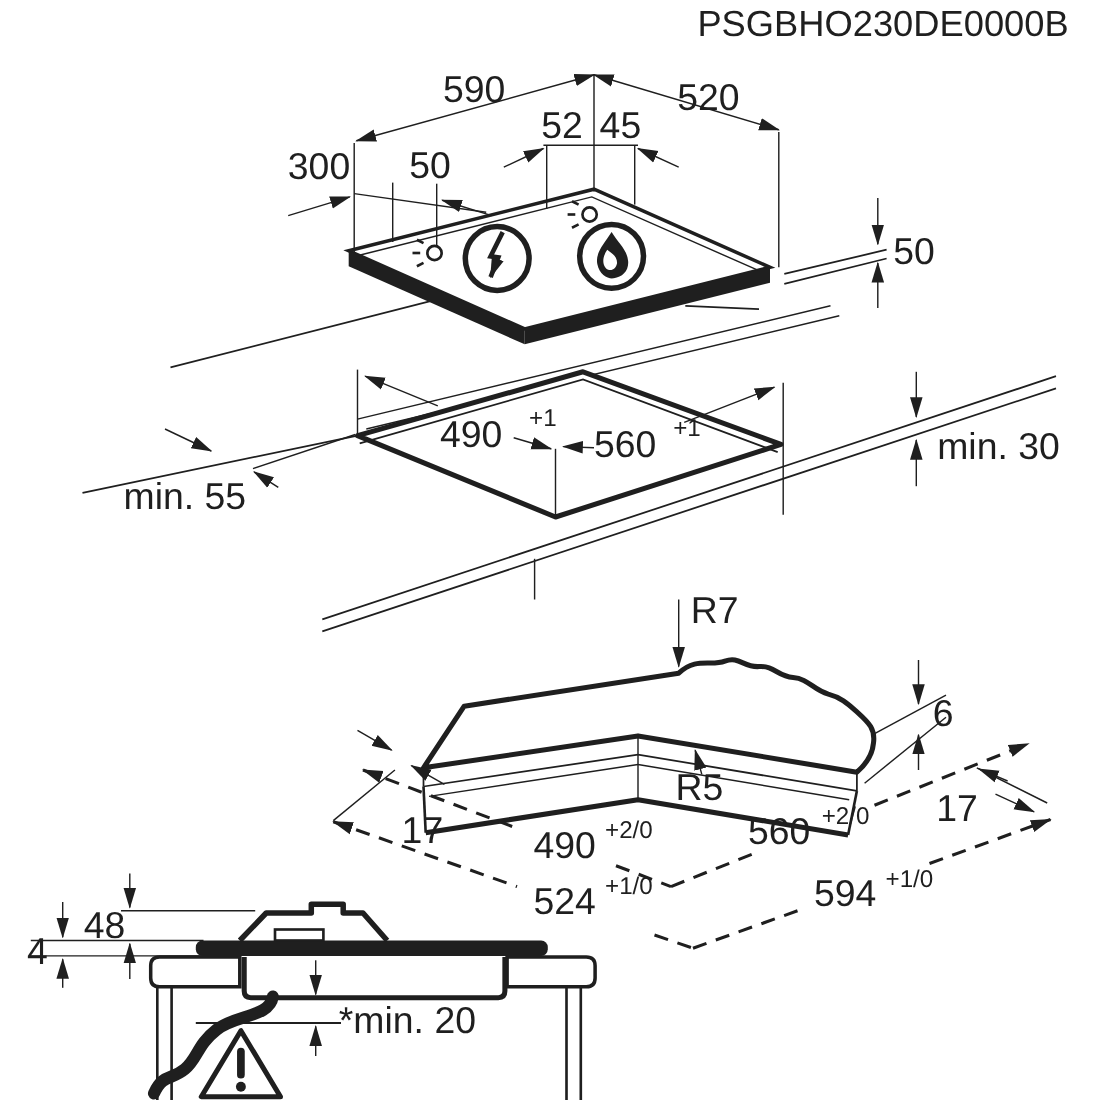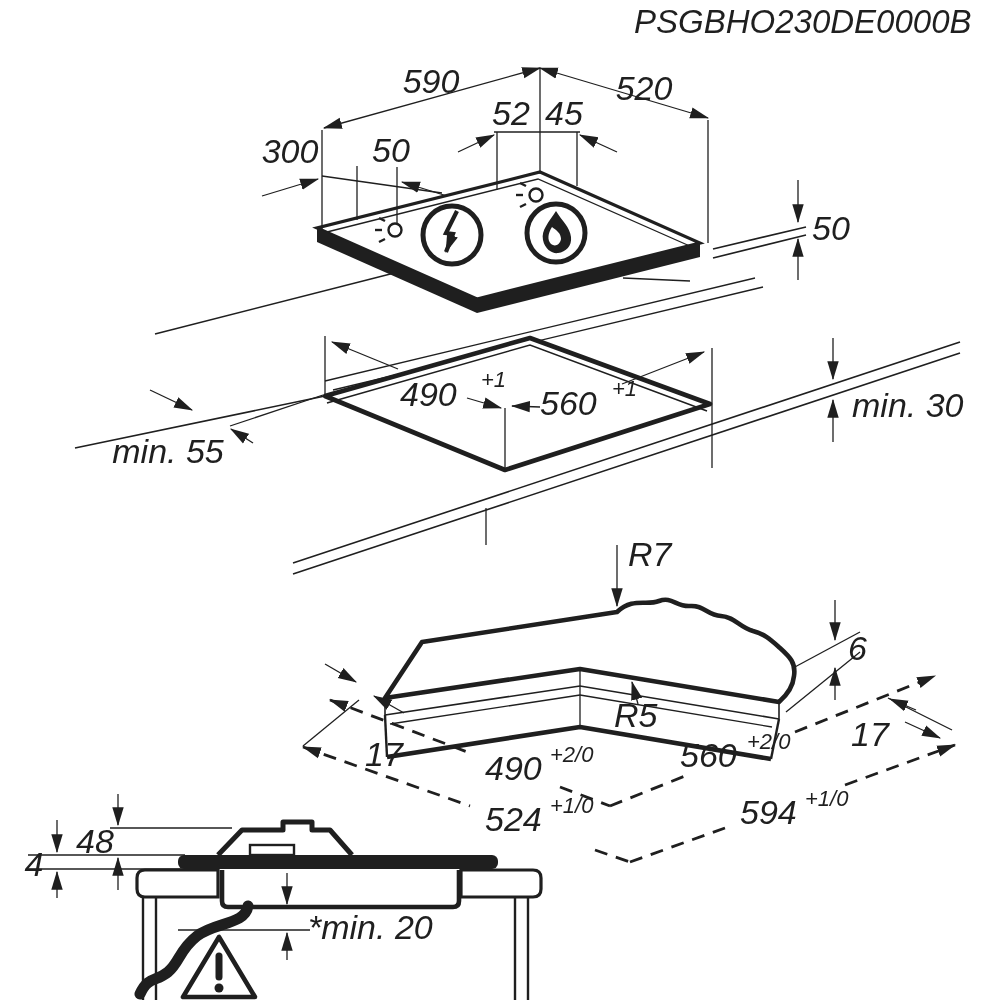--- a/index.html
+++ b/index.html
@@ -1,16 +1,16 @@
 <!DOCTYPE html>
 <html><head>
 <meta charset="utf-8">
 <style>
   html,body{margin:0;padding:0;background:#fff;}
-  .stage{width:1000px;height:1000px;background:#ffffff;position:relative;overflow:hidden;font-style:italic;}
+  .stage{width:1000px;height:1000px;background:#ffffff;position:relative;overflow:hidden;}
   svg{display:block;}
   svg text{font-family:"Liberation Sans","DejaVu Sans",sans-serif;fill:#1f1f1f;}
   .t33{font-size:33px;}
   .t34{font-size:34px;}
   .t22{font-size:22px;}
   .mid{text-anchor:middle;}
   .s1{fill:none;stroke:#1f1f1f;stroke-width:1.3px;}
   .s16{fill:none;stroke:#1f1f1f;stroke-width:1.6px;}
   .s2{fill:none;stroke:#1f1f1f;stroke-width:2.4px;}
   .s3{fill:none;stroke:#1f1f1f;stroke-width:3.2px;}

